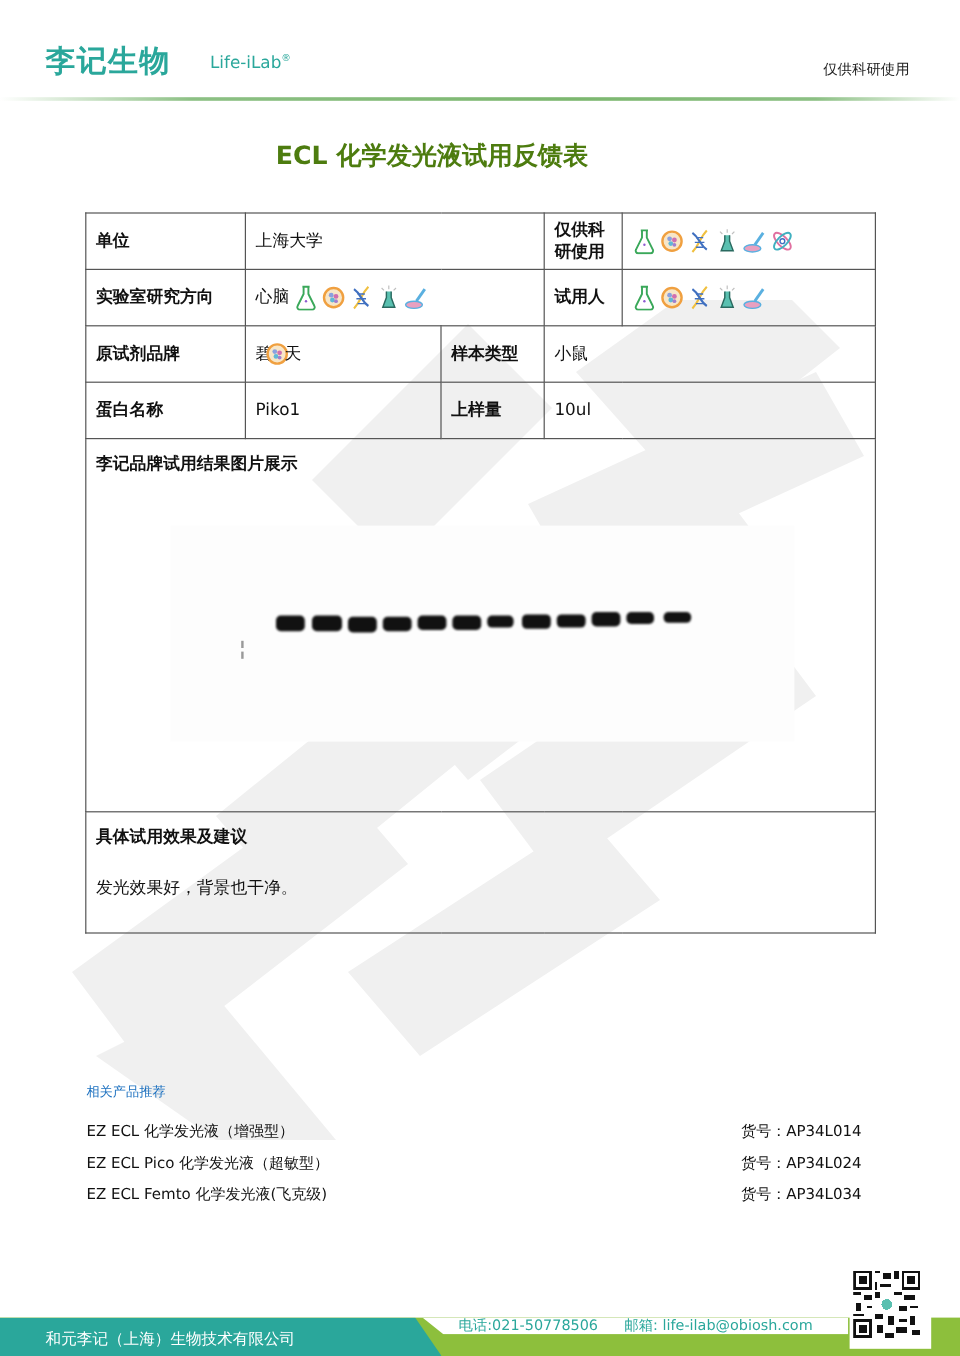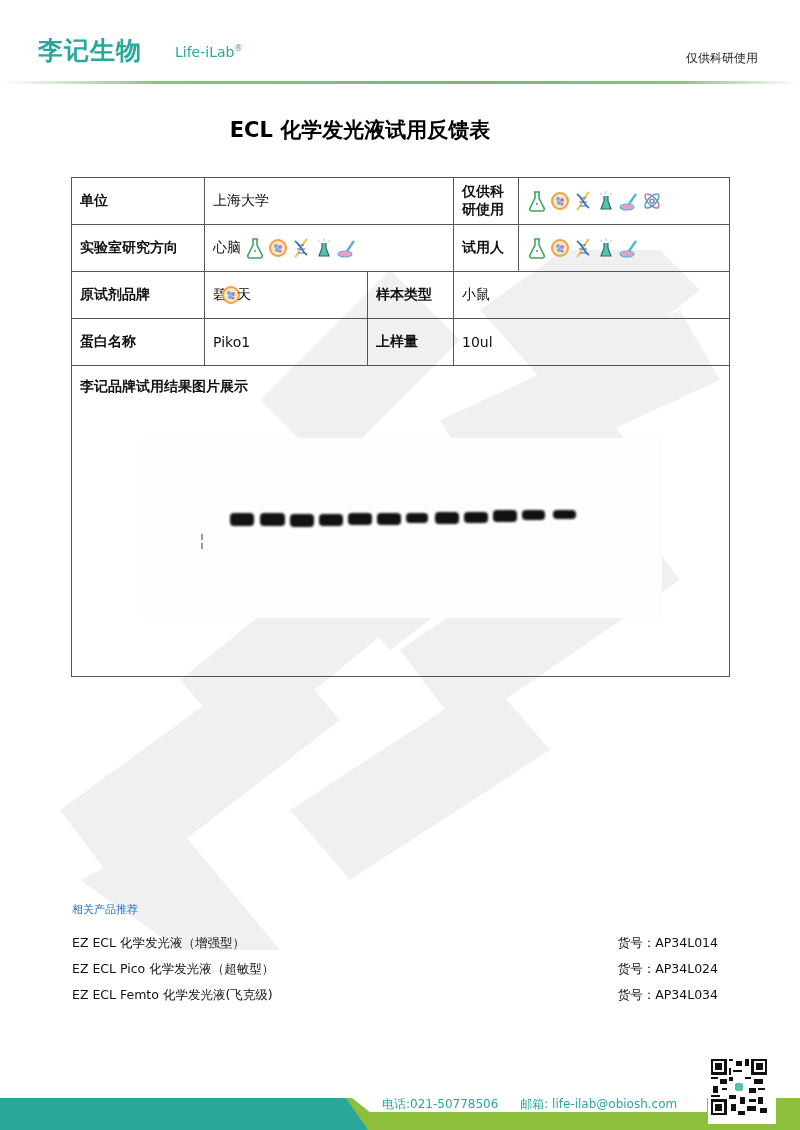--- a/index.html
+++ b/index.html
@@ -25,21 +25,21 @@
   .logo-en sup { font-size: 8px; }
   .research-only {
     position: absolute; right: 42px; top: 50px; font-size: 12px; color: #222;
   }
   .header-line {
     position: absolute; left: 0; top: 81px; width: 800px; height: 3px;
     background: linear-gradient(to right, rgba(125,190,120,0) 0%, #8cc084 20%, #7cb76f 60%, #8cc084 85%, rgba(140,192,132,0) 100%);
   }
   .title {
     position: absolute; left: 0; top: 116px; width: 720px; text-align: center;
-    font-size: 21px; font-weight: bold; color: #000000;
+    font-size: 21px; font-weight: bold; color: #4d7c0f;
   }
   table.form {
     position: absolute; left: 71px; top: 177px; width: 658px;
     border-collapse: collapse; z-index: 1; table-layout: fixed; border-radius: 28px;
   }
   table.form td {
     border: 1.3px solid #555; font-size: 14px; padding: 0 8px;
     vertical-align: middle; height: 46px;
   }
   table.form td.lbl { font-weight: bold; }
@@ -257,20 +257,26 @@
         <div class="band" style="left:293px;top:74px;width:24px;height:12px"></div>
         <div class="band" style="left:322px;top:74px;width:24px;height:11px"></div>
         <div class="band" style="left:351px;top:72px;width:24px;height:12px"></div>
         <div class="band" style="left:380px;top:72px;width:23px;height:10px"></div>
         <div class="band" style="left:411px;top:72px;width:23px;height:9px"></div>
         <div class="marker" style="left:59px;top:96px"></div>
         <div class="marker" style="left:59px;top:105px"></div>
       </div>
     </td>
   </tr>
+  <tr>
+    <td colspan="5" class="suggest-cell">
+      <div class="sec-label">具体试用效果及建议</div>
+      <div class="sec-text">发光效果好，背景也干净。</div>
+    </td>
+  </tr>
 </tbody>
   </table>
 
 <div class="related-title">相关产品推荐</div>
 <div class="product-row" style="top:935px">
   <span>EZ ECL  化学发光液（增强型）</span>
   <span class="pno">货号：AP34L014</span>
 </div>
 <div class="product-row" style="top:961px">
   <span>EZ ECL Pico 化学发光液（超敏型）</span>
@@ -278,20 +284,21 @@
 </div>
 <div class="product-row" style="top:987px">
   <span>EZ ECL Femto 化学发光液(飞克级)</span>
   <span class="pno">货号：AP34L034</span>
 </div>
 
 <div class="footer">
   <div class="footer-green"></div>
   <div class="footer-white"></div>
   <div class="footer-teal"></div>
+  <div class="company">和元李记（上海）生物技术有限公司</div>
   <div class="contact">
     <span>电话:021-50778506</span>
     <span>邮箱: life-ilab@obiosh.com</span>
   </div>
   <div class="qr">
     <svg viewBox="0 0 25 25" width="56" height="56" shape-rendering="crispEdges">
       <rect width="25" height="25" fill="#fff"></rect>
       <g fill="#111">
         <rect x="0" y="0" width="7" height="7"></rect>
           <rect x="1" y="1" width="5" height="5" fill="#fff"></rect>

